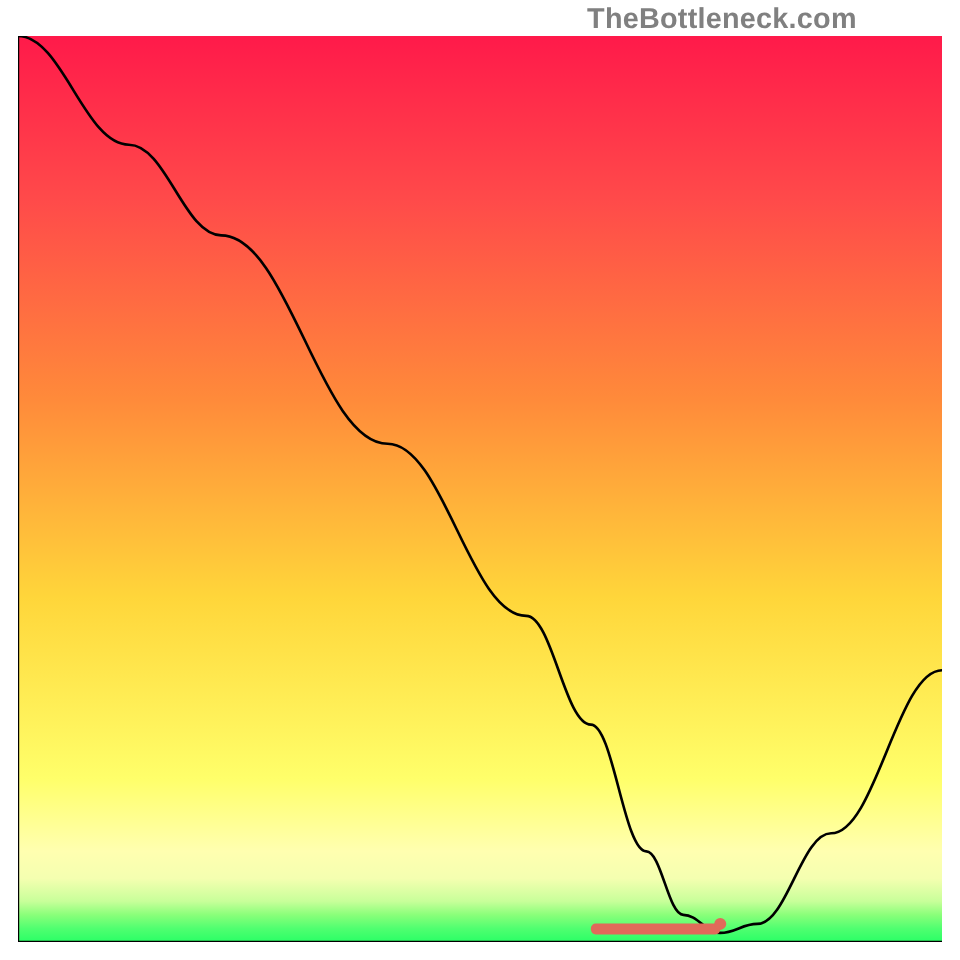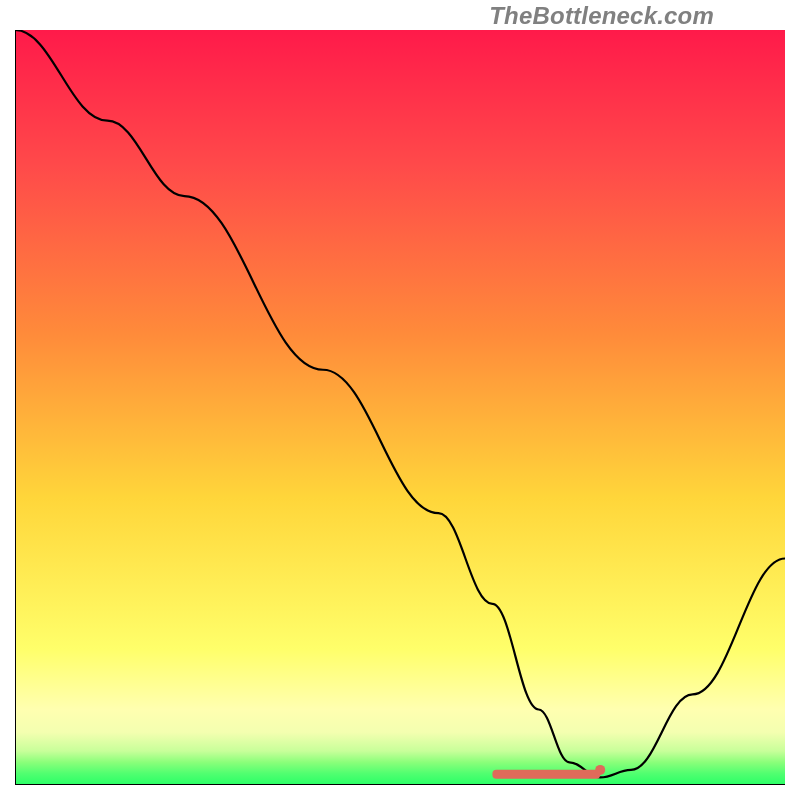--- a/index.html
+++ b/index.html
@@ -8,21 +8,20 @@
     width: 800px;
     height: 800px;
     background: #ffffff;
     font-family: Arial, Helvetica, sans-serif;
     overflow: hidden;
   }
   .stage {
     position: relative;
     width: 724px;
     height: 800px;
-    font-style: italic;
   }
   .watermark {
     position: absolute;
     top: 2px;
     right: 10px;
     font-size: 24px;
     font-weight: bold;
     color: #808080;
     letter-spacing: 0.2px;
     z-index: 3;

